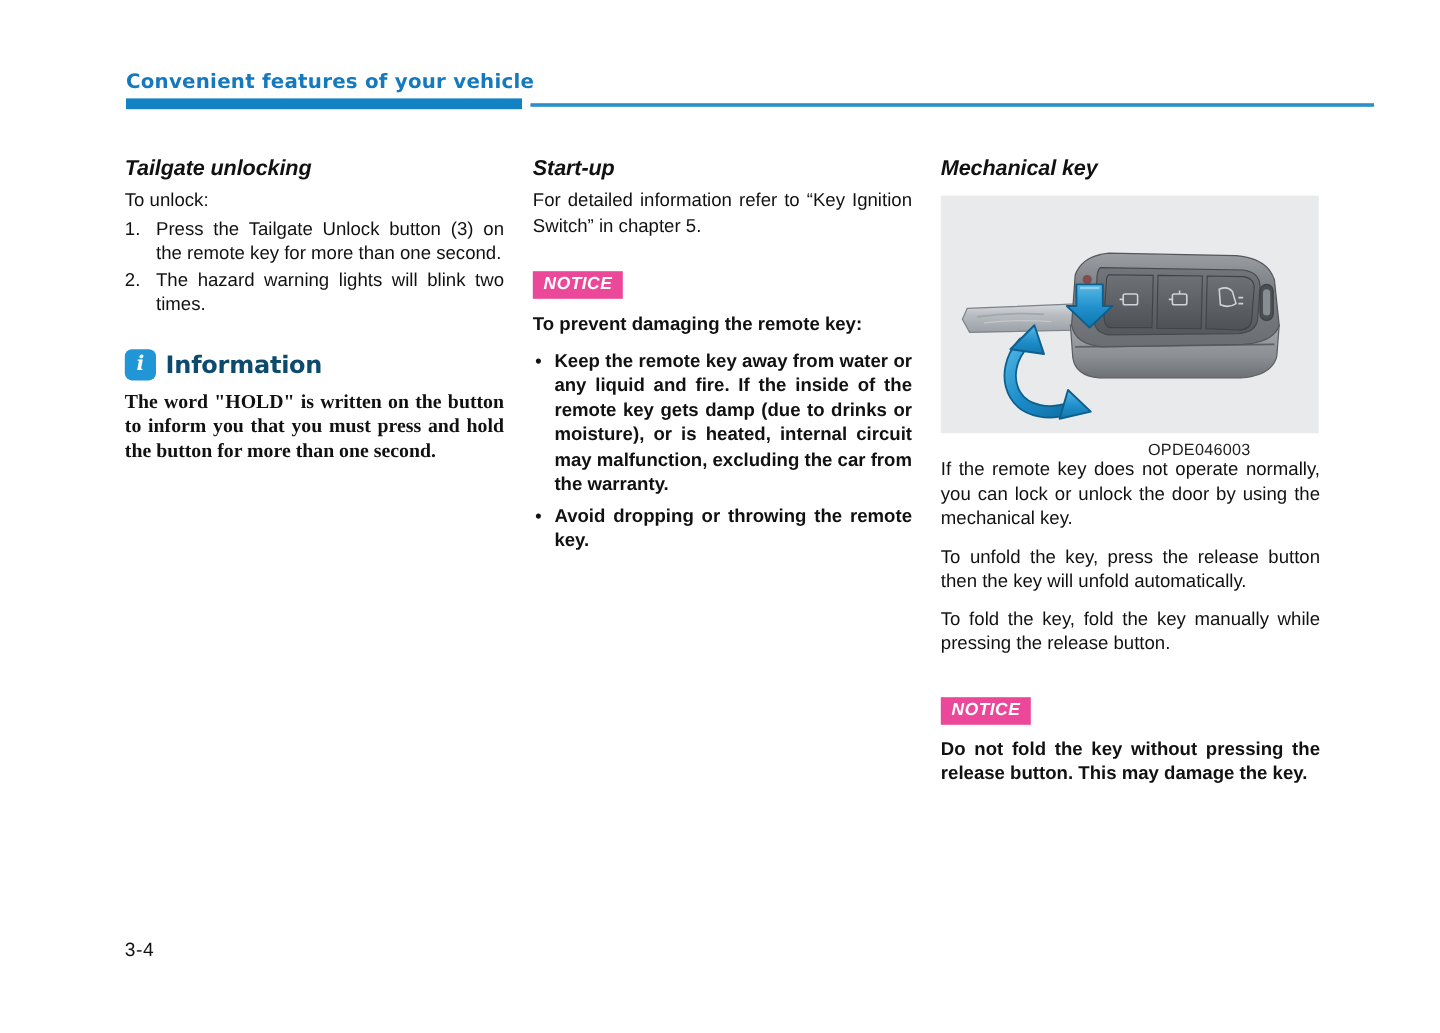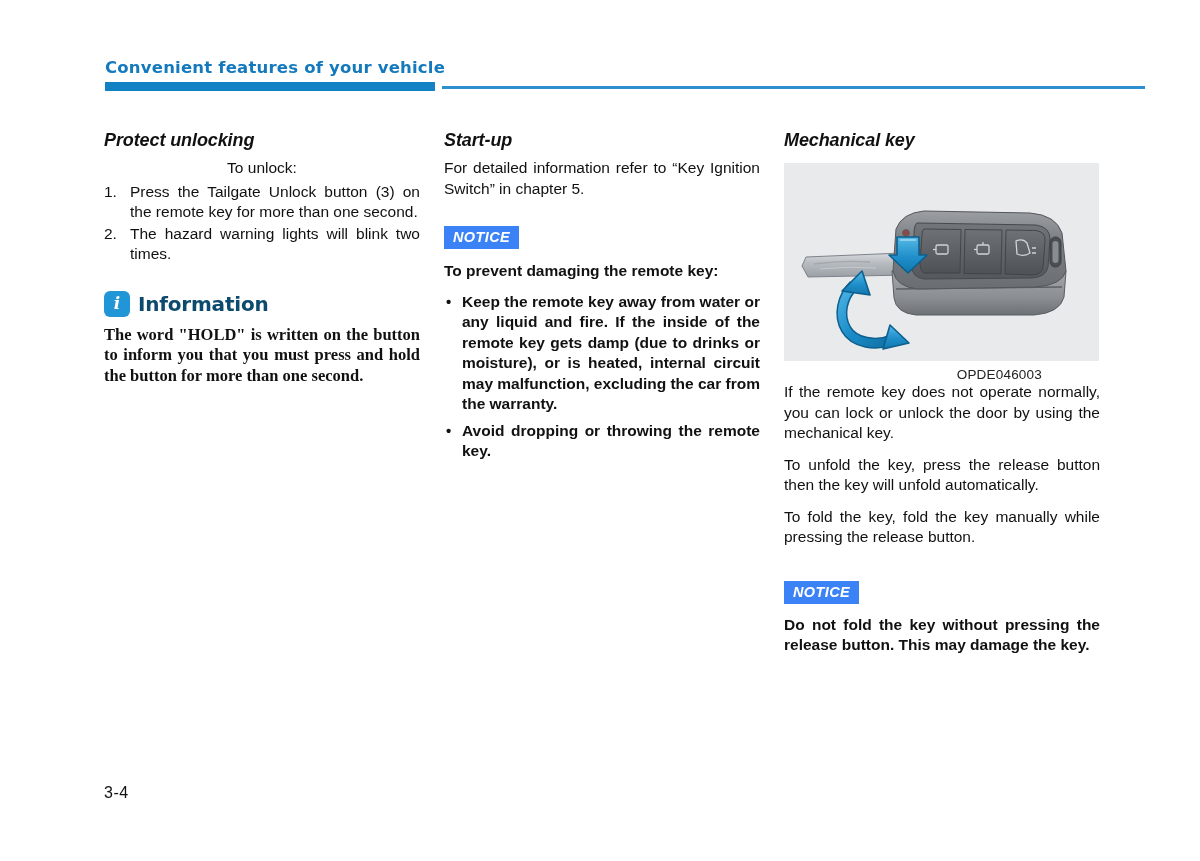--- a/index.html
+++ b/index.html
@@ -85,21 +85,21 @@
   p.body {
     font-family: "Liberation Sans", sans-serif;
     font-size: 15.5px;
     line-height: 20.5px;
     margin: 0 0 11px 0;
     color: #111;
     text-align: justify;
     hyphens: manual;
   }
   p.body.tight { margin-bottom: 2px; }
-  p.body.nojust { text-align: center; }
+  p.body.nojust { text-align: left; }
 
   
   ol.numlist {
     margin: 3px 0 0 0;
     padding: 0;
     list-style: none;
   }
   ol.numlist > li {
     position: relative;
     padding-left: 26px;
@@ -154,21 +154,21 @@
     font-size: 16.5px;
     line-height: 20.5px;
     margin: 0;
     text-align: justify;
     color: #111;
   }
 
   
   .notice-badge {
     display: inline-block;
-    background: #3b82f6;
+    background: #ec4899;
     color: #ffffff;
     font-family: "Liberation Sans", sans-serif;
     font-weight: bold;
     font-style: italic;
     font-size: 14.5px;
     letter-spacing: 0.4px;
     padding: 3px 9px 4px 9px;
     margin: 16px 0 12px 0;
   }
   .col-3 .notice-badge { margin: 22px 0 11px 0; }
@@ -243,21 +243,21 @@
 
 <div class="page-header">
   <div class="chapter-title">Convenient features of your vehicle</div>
   <div class="rule-thick"></div>
   <div class="rule-thin"></div>
 </div>
 
 <div class="columns">
 
   <div class="col col-1">
-    <h2 class="sec-head">Protect unlocking</h2>
+    <h2 class="sec-head">Tailgate unlocking</h2>
     <p class="body tight nojust">To unlock:</p>
 
     <ol class="numlist">
       <li>
         <span class="num">1.</span>
         <span>Press the Tailgate Unlock button (3) on the remote key for more than one second.</span>
       </li>
       <li>
         <span class="num">2.</span>
         <span>The hazard warning lights will blink two times.</span>

